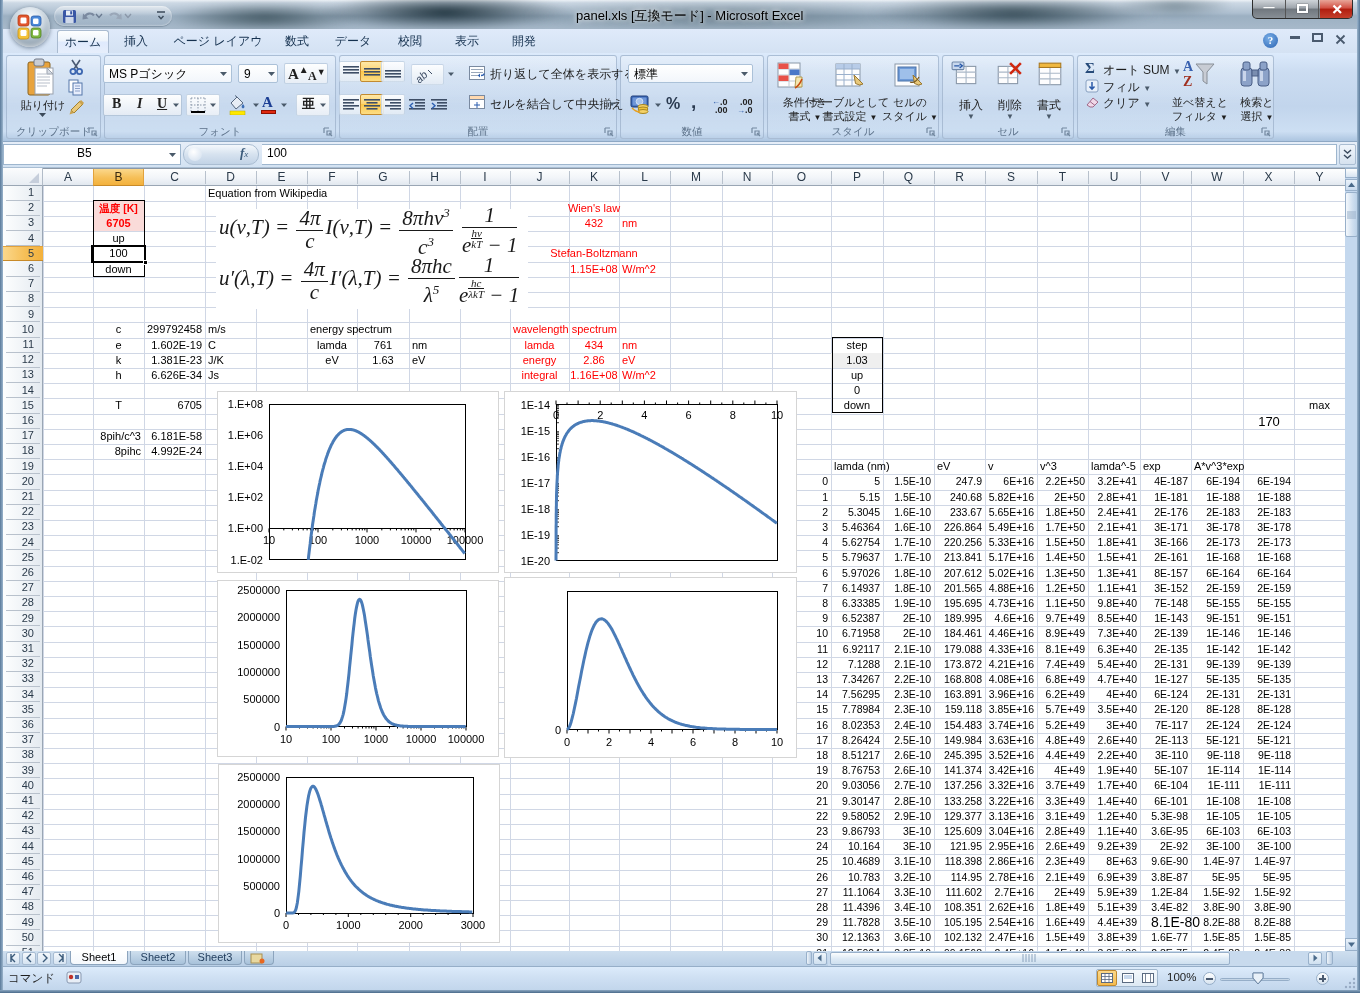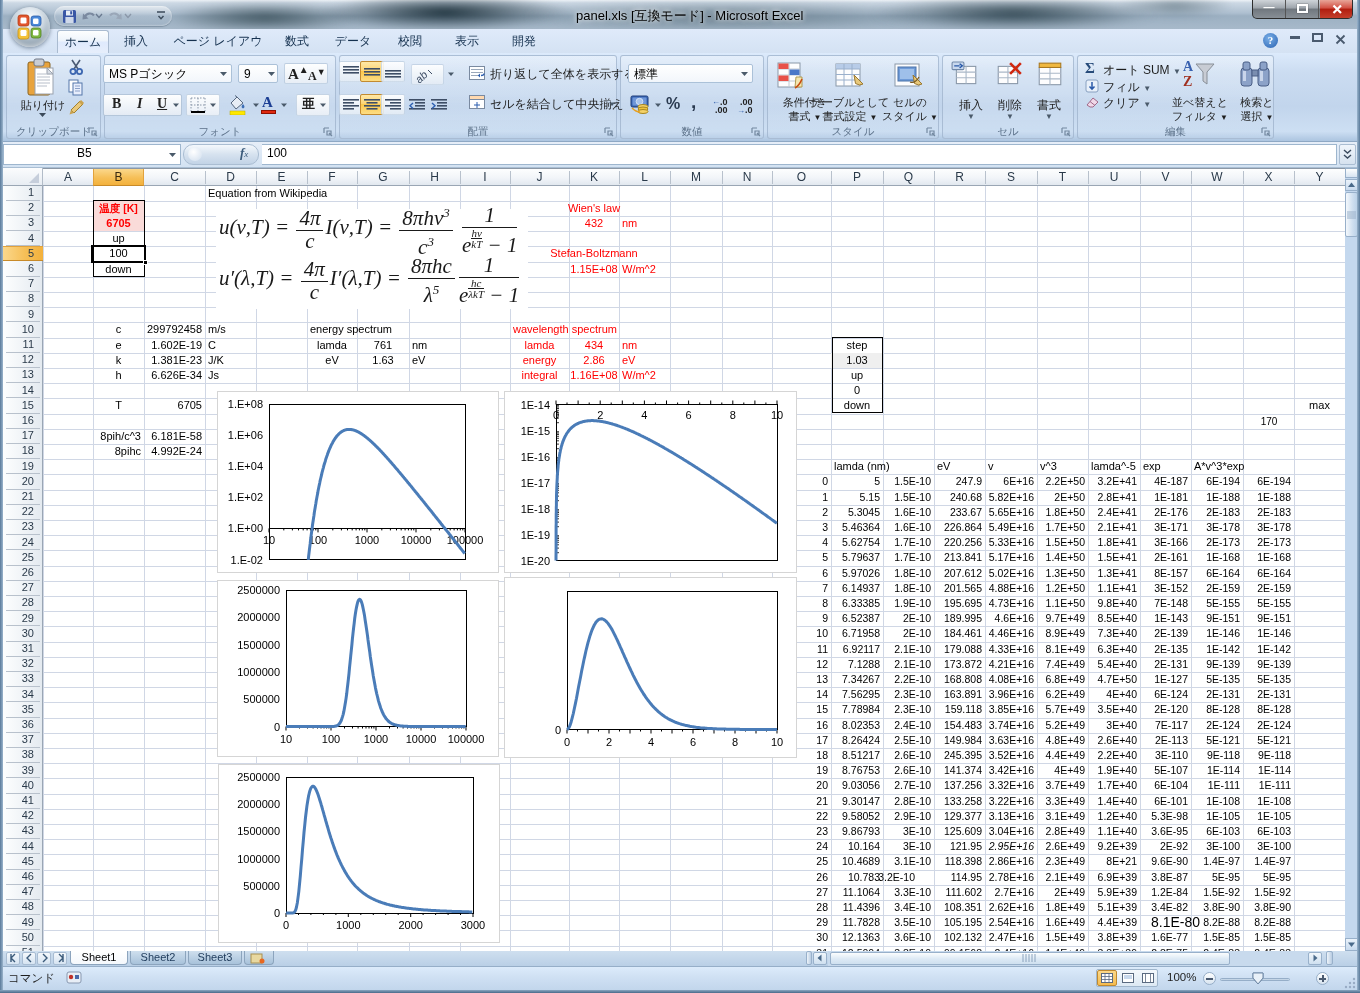--- a/index.html
+++ b/index.html
@@ -689,21 +689,21 @@
 <div style="position:absolute;top:443.9px;height:15.2px;line-height:15.8px;font-size:11px;color:#000;white-space:nowrap;right:1219px;text-align:right;">8pihc</div>
 <div style="position:absolute;top:443.9px;height:15.2px;line-height:15.8px;font-size:11px;color:#000;white-space:nowrap;right:1158px;text-align:right;">4.992E-24</div>
 <div class="abs" style="left:831px;top:352.7px;width:52px;height:15.2px;background:#efefef"></div>
 <div style="position:absolute;top:337.5px;height:15.2px;line-height:15.8px;font-size:11px;color:#000;white-space:nowrap;left:857.0px;transform:translateX(-50%);">step</div>
 <div style="position:absolute;top:352.7px;height:15.2px;line-height:15.8px;font-size:11px;color:#000;white-space:nowrap;left:857.0px;transform:translateX(-50%);">1.03</div>
 <div style="position:absolute;top:367.9px;height:15.2px;line-height:15.8px;font-size:11px;color:#000;white-space:nowrap;left:857.0px;transform:translateX(-50%);">up</div>
 <div style="position:absolute;top:383.1px;height:15.2px;line-height:15.8px;font-size:11px;color:#000;white-space:nowrap;left:857.0px;transform:translateX(-50%);">0</div>
 <div style="position:absolute;top:398.3px;height:15.2px;line-height:15.8px;font-size:11px;color:#000;white-space:nowrap;left:857.0px;transform:translateX(-50%);">down</div>
 <div class="abs" style="left:831.5px;top:337.0px;width:51px;height:76.0px;border:1px solid #000"></div>
 <div style="position:absolute;top:398.3px;height:15.2px;line-height:15.8px;font-size:11px;color:#000;white-space:nowrap;left:1319.5px;transform:translateX(-50%);">max</div>
-<div style="position:absolute;top:413.5px;height:15.2px;line-height:15.8px;font-size:10px;color:#000;white-space:nowrap;left:1269px;transform:translateX(-50%);">170</div>
+<div style="position:absolute;top:413.5px;height:15.2px;line-height:15.8px;font-size:13px;color:#000;white-space:nowrap;left:1269px;transform:translateX(-50%);">170</div>
 <div style="position:absolute;top:459.1px;height:15.2px;line-height:15.8px;font-size:11px;color:#000;white-space:nowrap;left:834px;">lamda (nm)</div>
 <div style="position:absolute;top:459.1px;height:15.2px;line-height:15.8px;font-size:11px;color:#000;white-space:nowrap;left:937px;">eV</div>
 <div style="position:absolute;top:459.1px;height:15.2px;line-height:15.8px;font-size:11px;color:#000;white-space:nowrap;left:988px;">v</div>
 <div style="position:absolute;top:459.1px;height:15.2px;line-height:15.8px;font-size:11px;color:#000;white-space:nowrap;left:1040px;">v^3</div>
 <div style="position:absolute;top:459.1px;height:15.2px;line-height:15.8px;font-size:11px;color:#000;white-space:nowrap;left:1091px;">lamda^-5</div>
 <div style="position:absolute;top:459.1px;height:15.2px;line-height:15.8px;font-size:11px;color:#000;white-space:nowrap;left:1143px;">exp</div>
 <div style="position:absolute;top:459.1px;height:15.2px;line-height:15.8px;font-size:11px;color:#000;white-space:nowrap;left:1194px;">A*v^3*exp</div>
 <div style="position:absolute;top:474.3px;height:15.2px;line-height:15.8px;font-size:10.5px;color:#000;white-space:nowrap;right:532px;text-align:right;">0</div>
 <div style="position:absolute;top:474.3px;height:15.2px;line-height:15.8px;font-size:10.5px;color:#000;white-space:nowrap;right:480px;text-align:right;">5</div>
 <div style="position:absolute;top:474.3px;height:15.2px;line-height:15.8px;font-size:10.5px;color:#000;white-space:nowrap;right:429px;text-align:right;">1.5E-10</div>
@@ -833,21 +833,21 @@
 <div style="position:absolute;top:656.7px;height:15.2px;line-height:15.8px;font-size:10.5px;color:#000;white-space:nowrap;right:223px;text-align:right;">5.4E+40</div>
 <div style="position:absolute;top:656.7px;height:15.2px;line-height:15.8px;font-size:10.5px;color:#000;white-space:nowrap;right:172px;text-align:right;">2E-131</div>
 <div style="position:absolute;top:656.7px;height:15.2px;line-height:15.8px;font-size:10.5px;color:#000;white-space:nowrap;right:120px;text-align:right;">9E-139</div>
 <div style="position:absolute;top:656.7px;height:15.2px;line-height:15.8px;font-size:10.5px;color:#000;white-space:nowrap;right:69px;text-align:right;">9E-139</div>
 <div style="position:absolute;top:671.9px;height:15.2px;line-height:15.8px;font-size:10.5px;color:#000;white-space:nowrap;right:532px;text-align:right;">13</div>
 <div style="position:absolute;top:671.9px;height:15.2px;line-height:15.8px;font-size:10.5px;color:#000;white-space:nowrap;right:480px;text-align:right;">7.34267</div>
 <div style="position:absolute;top:671.9px;height:15.2px;line-height:15.8px;font-size:10.5px;color:#000;white-space:nowrap;right:429px;text-align:right;">2.2E-10</div>
 <div style="position:absolute;top:671.9px;height:15.2px;line-height:15.8px;font-size:10.5px;color:#000;white-space:nowrap;right:378px;text-align:right;">168.808</div>
 <div style="position:absolute;top:671.9px;height:15.2px;line-height:15.8px;font-size:10.5px;color:#000;white-space:nowrap;right:326px;text-align:right;">4.08E+16</div>
 <div style="position:absolute;top:671.9px;height:15.2px;line-height:15.8px;font-size:10.5px;color:#000;white-space:nowrap;right:275px;text-align:right;">6.8E+49</div>
-<div style="position:absolute;top:671.9px;height:15.2px;line-height:15.8px;font-size:10.5px;color:#000;white-space:nowrap;right:223px;text-align:right;">4.7E+50</div>
+<div style="position:absolute;top:671.9px;height:15.2px;line-height:15.8px;font-size:10.5px;color:#000;white-space:nowrap;right:223px;text-align:right;">4.7E+40</div>
 <div style="position:absolute;top:671.9px;height:15.2px;line-height:15.8px;font-size:10.5px;color:#000;white-space:nowrap;right:172px;text-align:right;">1E-127</div>
 <div style="position:absolute;top:671.9px;height:15.2px;line-height:15.8px;font-size:10.5px;color:#000;white-space:nowrap;right:120px;text-align:right;">5E-135</div>
 <div style="position:absolute;top:671.9px;height:15.2px;line-height:15.8px;font-size:10.5px;color:#000;white-space:nowrap;right:69px;text-align:right;">5E-135</div>
 <div style="position:absolute;top:687.1px;height:15.2px;line-height:15.8px;font-size:10.5px;color:#000;white-space:nowrap;right:532px;text-align:right;">14</div>
 <div style="position:absolute;top:687.1px;height:15.2px;line-height:15.8px;font-size:10.5px;color:#000;white-space:nowrap;right:480px;text-align:right;">7.56295</div>
 <div style="position:absolute;top:687.1px;height:15.2px;line-height:15.8px;font-size:10.5px;color:#000;white-space:nowrap;right:429px;text-align:right;">2.3E-10</div>
 <div style="position:absolute;top:687.1px;height:15.2px;line-height:15.8px;font-size:10.5px;color:#000;white-space:nowrap;right:378px;text-align:right;">163.891</div>
 <div style="position:absolute;top:687.1px;height:15.2px;line-height:15.8px;font-size:10.5px;color:#000;white-space:nowrap;right:326px;text-align:right;">3.96E+16</div>
 <div style="position:absolute;top:687.1px;height:15.2px;line-height:15.8px;font-size:10.5px;color:#000;white-space:nowrap;right:275px;text-align:right;">6.2E+49</div>
 <div style="position:absolute;top:687.1px;height:15.2px;line-height:15.8px;font-size:10.5px;color:#000;white-space:nowrap;right:223px;text-align:right;">4E+40</div>
@@ -941,39 +941,39 @@
 <div style="position:absolute;top:823.9px;height:15.2px;line-height:15.8px;font-size:10.5px;color:#000;white-space:nowrap;right:326px;text-align:right;">3.04E+16</div>
 <div style="position:absolute;top:823.9px;height:15.2px;line-height:15.8px;font-size:10.5px;color:#000;white-space:nowrap;right:275px;text-align:right;">2.8E+49</div>
 <div style="position:absolute;top:823.9px;height:15.2px;line-height:15.8px;font-size:10.5px;color:#000;white-space:nowrap;right:223px;text-align:right;">1.1E+40</div>
 <div style="position:absolute;top:823.9px;height:15.2px;line-height:15.8px;font-size:10.5px;color:#000;white-space:nowrap;right:172px;text-align:right;">3.6E-95</div>
 <div style="position:absolute;top:823.9px;height:15.2px;line-height:15.8px;font-size:10.5px;color:#000;white-space:nowrap;right:120px;text-align:right;">6E-103</div>
 <div style="position:absolute;top:823.9px;height:15.2px;line-height:15.8px;font-size:10.5px;color:#000;white-space:nowrap;right:69px;text-align:right;">6E-103</div>
 <div style="position:absolute;top:839.1px;height:15.2px;line-height:15.8px;font-size:10.5px;color:#000;white-space:nowrap;right:532px;text-align:right;">24</div>
 <div style="position:absolute;top:839.1px;height:15.2px;line-height:15.8px;font-size:10.5px;color:#000;white-space:nowrap;right:480px;text-align:right;">10.164</div>
 <div style="position:absolute;top:839.1px;height:15.2px;line-height:15.8px;font-size:10.5px;color:#000;white-space:nowrap;right:429px;text-align:right;">3E-10</div>
 <div style="position:absolute;top:839.1px;height:15.2px;line-height:15.8px;font-size:10.5px;color:#000;white-space:nowrap;right:378px;text-align:right;">121.95</div>
-<div style="position:absolute;top:839.1px;height:15.2px;line-height:15.8px;font-size:10.5px;color:#000;white-space:nowrap;right:326px;text-align:right;font-style:italic;">2.95E+16</div>
+<div style="position:absolute;top:839.1px;height:15.2px;line-height:15.8px;font-size:10.5px;color:#000;white-space:nowrap;right:326px;text-align:right;">2.95E+16</div>
 <div style="position:absolute;top:839.1px;height:15.2px;line-height:15.8px;font-size:10.5px;color:#000;white-space:nowrap;right:275px;text-align:right;">2.6E+49</div>
 <div style="position:absolute;top:839.1px;height:15.2px;line-height:15.8px;font-size:10.5px;color:#000;white-space:nowrap;right:223px;text-align:right;">9.2E+39</div>
 <div style="position:absolute;top:839.1px;height:15.2px;line-height:15.8px;font-size:10.5px;color:#000;white-space:nowrap;right:172px;text-align:right;">2E-92</div>
 <div style="position:absolute;top:839.1px;height:15.2px;line-height:15.8px;font-size:10.5px;color:#000;white-space:nowrap;right:120px;text-align:right;">3E-100</div>
 <div style="position:absolute;top:839.1px;height:15.2px;line-height:15.8px;font-size:10.5px;color:#000;white-space:nowrap;right:69px;text-align:right;">3E-100</div>
 <div style="position:absolute;top:854.3px;height:15.2px;line-height:15.8px;font-size:10.5px;color:#000;white-space:nowrap;right:532px;text-align:right;">25</div>
 <div style="position:absolute;top:854.3px;height:15.2px;line-height:15.8px;font-size:10.5px;color:#000;white-space:nowrap;right:480px;text-align:right;">10.4689</div>
 <div style="position:absolute;top:854.3px;height:15.2px;line-height:15.8px;font-size:10.5px;color:#000;white-space:nowrap;right:429px;text-align:right;">3.1E-10</div>
 <div style="position:absolute;top:854.3px;height:15.2px;line-height:15.8px;font-size:10.5px;color:#000;white-space:nowrap;right:378px;text-align:right;">118.398</div>
 <div style="position:absolute;top:854.3px;height:15.2px;line-height:15.8px;font-size:10.5px;color:#000;white-space:nowrap;right:326px;text-align:right;">2.86E+16</div>
 <div style="position:absolute;top:854.3px;height:15.2px;line-height:15.8px;font-size:10.5px;color:#000;white-space:nowrap;right:275px;text-align:right;">2.3E+49</div>
-<div style="position:absolute;top:854.3px;height:15.2px;line-height:15.8px;font-size:10.5px;color:#000;white-space:nowrap;right:223px;text-align:right;">8E+21</div>
+<div style="position:absolute;top:854.3px;height:15.2px;line-height:15.8px;font-size:10.5px;color:#000;white-space:nowrap;right:223px;text-align:right;">8E+63</div>
 <div style="position:absolute;top:854.3px;height:15.2px;line-height:15.8px;font-size:10.5px;color:#000;white-space:nowrap;right:172px;text-align:right;">9.6E-90</div>
 <div style="position:absolute;top:854.3px;height:15.2px;line-height:15.8px;font-size:10.5px;color:#000;white-space:nowrap;right:120px;text-align:right;">1.4E-97</div>
 <div style="position:absolute;top:854.3px;height:15.2px;line-height:15.8px;font-size:10.5px;color:#000;white-space:nowrap;right:69px;text-align:right;">1.4E-97</div>
 <div style="position:absolute;top:869.5px;height:15.2px;line-height:15.8px;font-size:10.5px;color:#000;white-space:nowrap;right:532px;text-align:right;">26</div>
 <div style="position:absolute;top:869.5px;height:15.2px;line-height:15.8px;font-size:10.5px;color:#000;white-space:nowrap;right:480px;text-align:right;">10.783</div>
-<div style="position:absolute;top:869.5px;height:15.2px;line-height:15.8px;font-size:10.5px;color:#000;white-space:nowrap;right:445px;text-align:right;">3.2E-10</div>
+<div style="position:absolute;top:869.5px;height:15.2px;line-height:15.8px;font-size:10.5px;color:#000;white-space:nowrap;right:429px;text-align:right;">3.2E-10</div>
 <div style="position:absolute;top:869.5px;height:15.2px;line-height:15.8px;font-size:10.5px;color:#000;white-space:nowrap;right:378px;text-align:right;">114.95</div>
 <div style="position:absolute;top:869.5px;height:15.2px;line-height:15.8px;font-size:10.5px;color:#000;white-space:nowrap;right:326px;text-align:right;">2.78E+16</div>
 <div style="position:absolute;top:869.5px;height:15.2px;line-height:15.8px;font-size:10.5px;color:#000;white-space:nowrap;right:275px;text-align:right;">2.1E+49</div>
 <div style="position:absolute;top:869.5px;height:15.2px;line-height:15.8px;font-size:10.5px;color:#000;white-space:nowrap;right:223px;text-align:right;">6.9E+39</div>
 <div style="position:absolute;top:869.5px;height:15.2px;line-height:15.8px;font-size:10.5px;color:#000;white-space:nowrap;right:172px;text-align:right;">3.8E-87</div>
 <div style="position:absolute;top:869.5px;height:15.2px;line-height:15.8px;font-size:10.5px;color:#000;white-space:nowrap;right:120px;text-align:right;">5E-95</div>
 <div style="position:absolute;top:869.5px;height:15.2px;line-height:15.8px;font-size:10.5px;color:#000;white-space:nowrap;right:69px;text-align:right;">5E-95</div>
 <div style="position:absolute;top:884.7px;height:15.2px;line-height:15.8px;font-size:10.5px;color:#000;white-space:nowrap;right:532px;text-align:right;">27</div>
 <div style="position:absolute;top:884.7px;height:15.2px;line-height:15.8px;font-size:10.5px;color:#000;white-space:nowrap;right:480px;text-align:right;">11.1064</div>
 <div style="position:absolute;top:884.7px;height:15.2px;line-height:15.8px;font-size:10.5px;color:#000;white-space:nowrap;right:429px;text-align:right;">3.3E-10</div>

